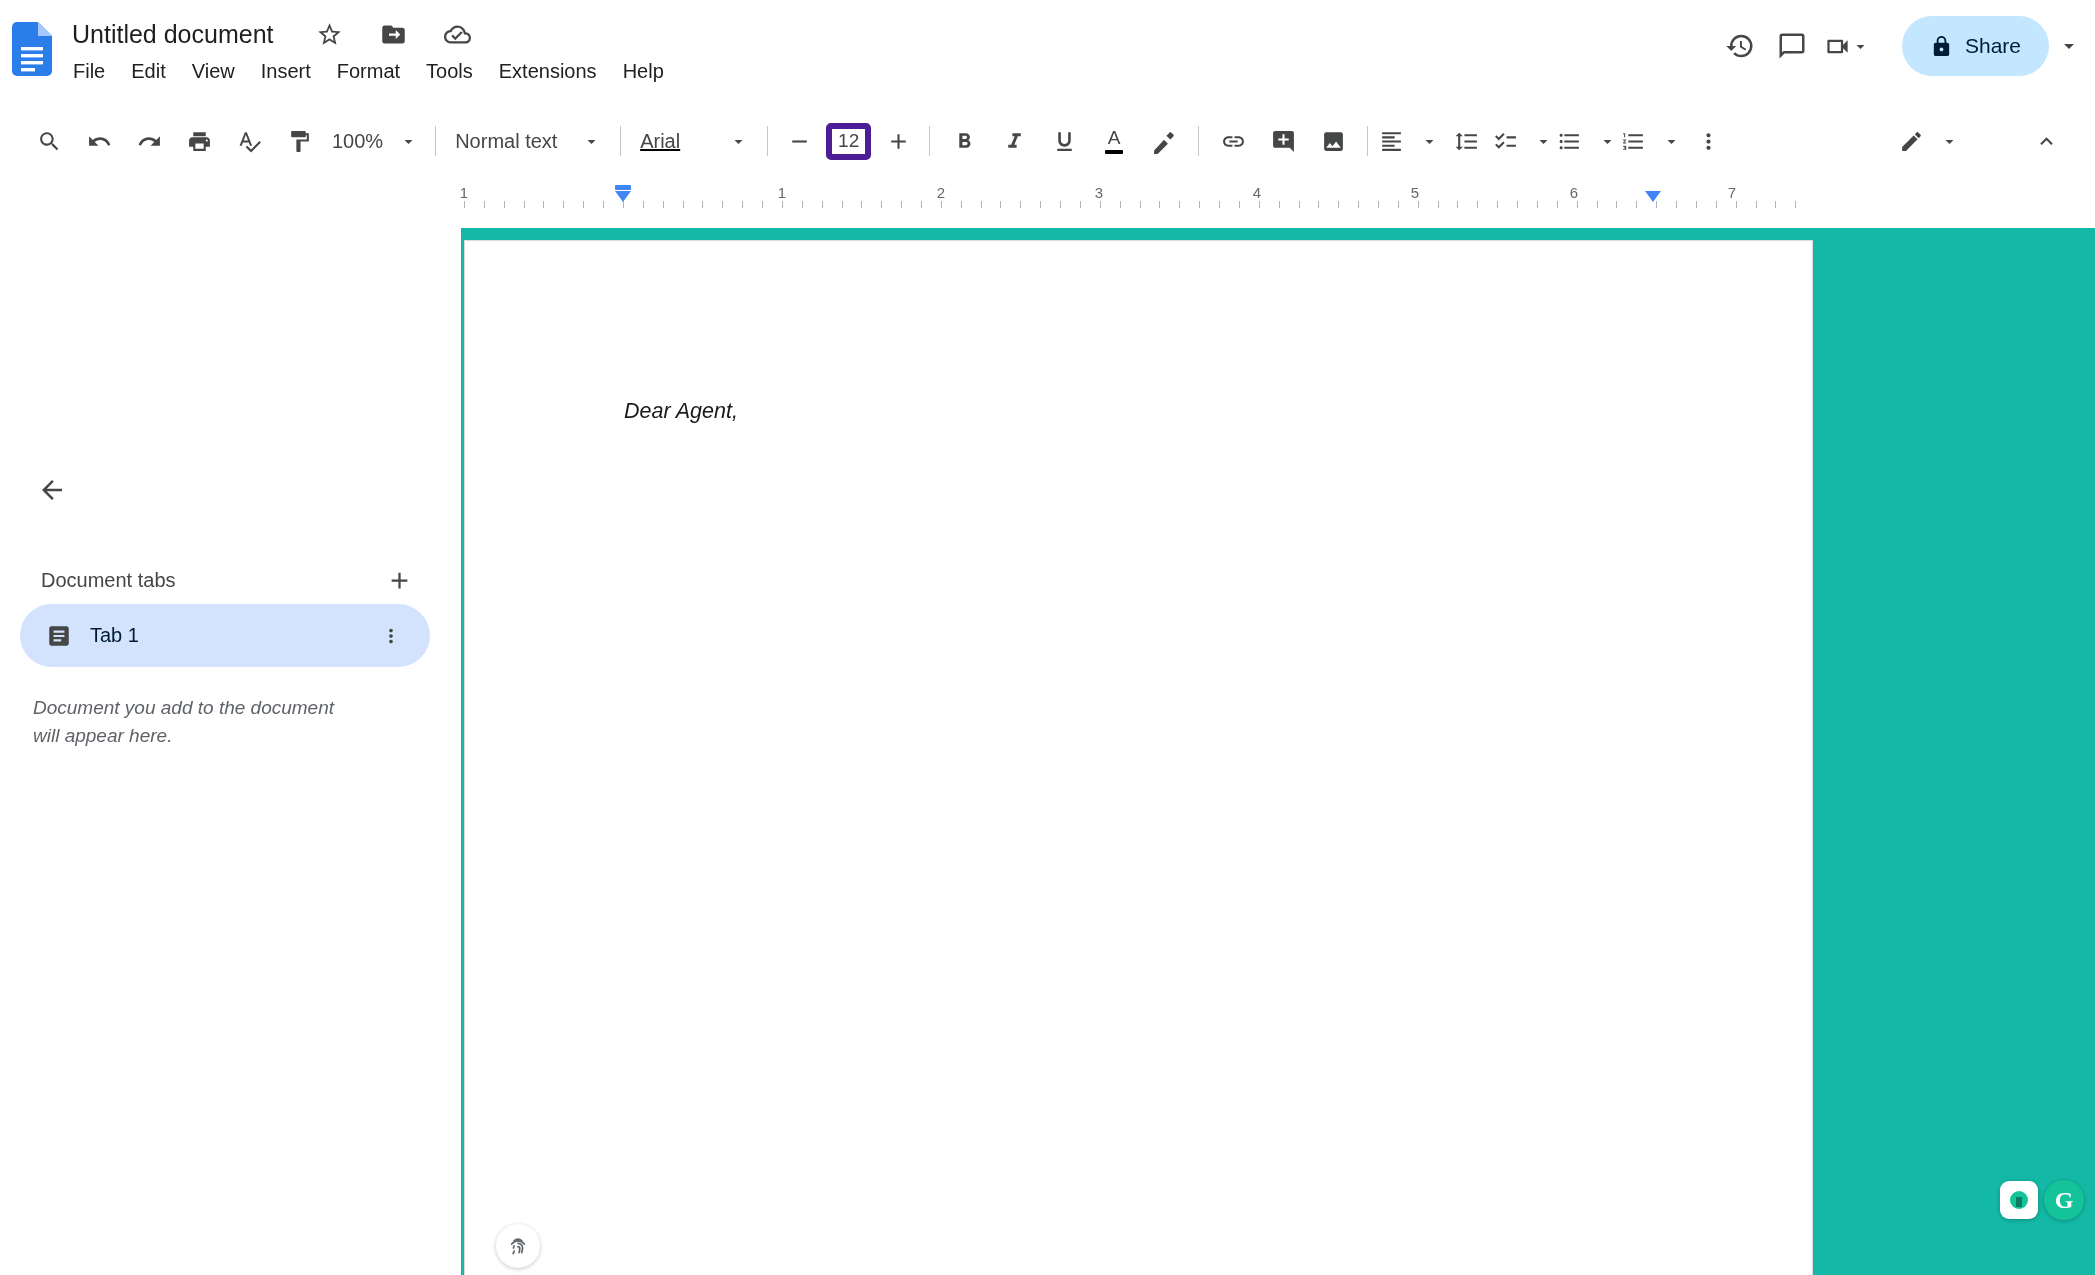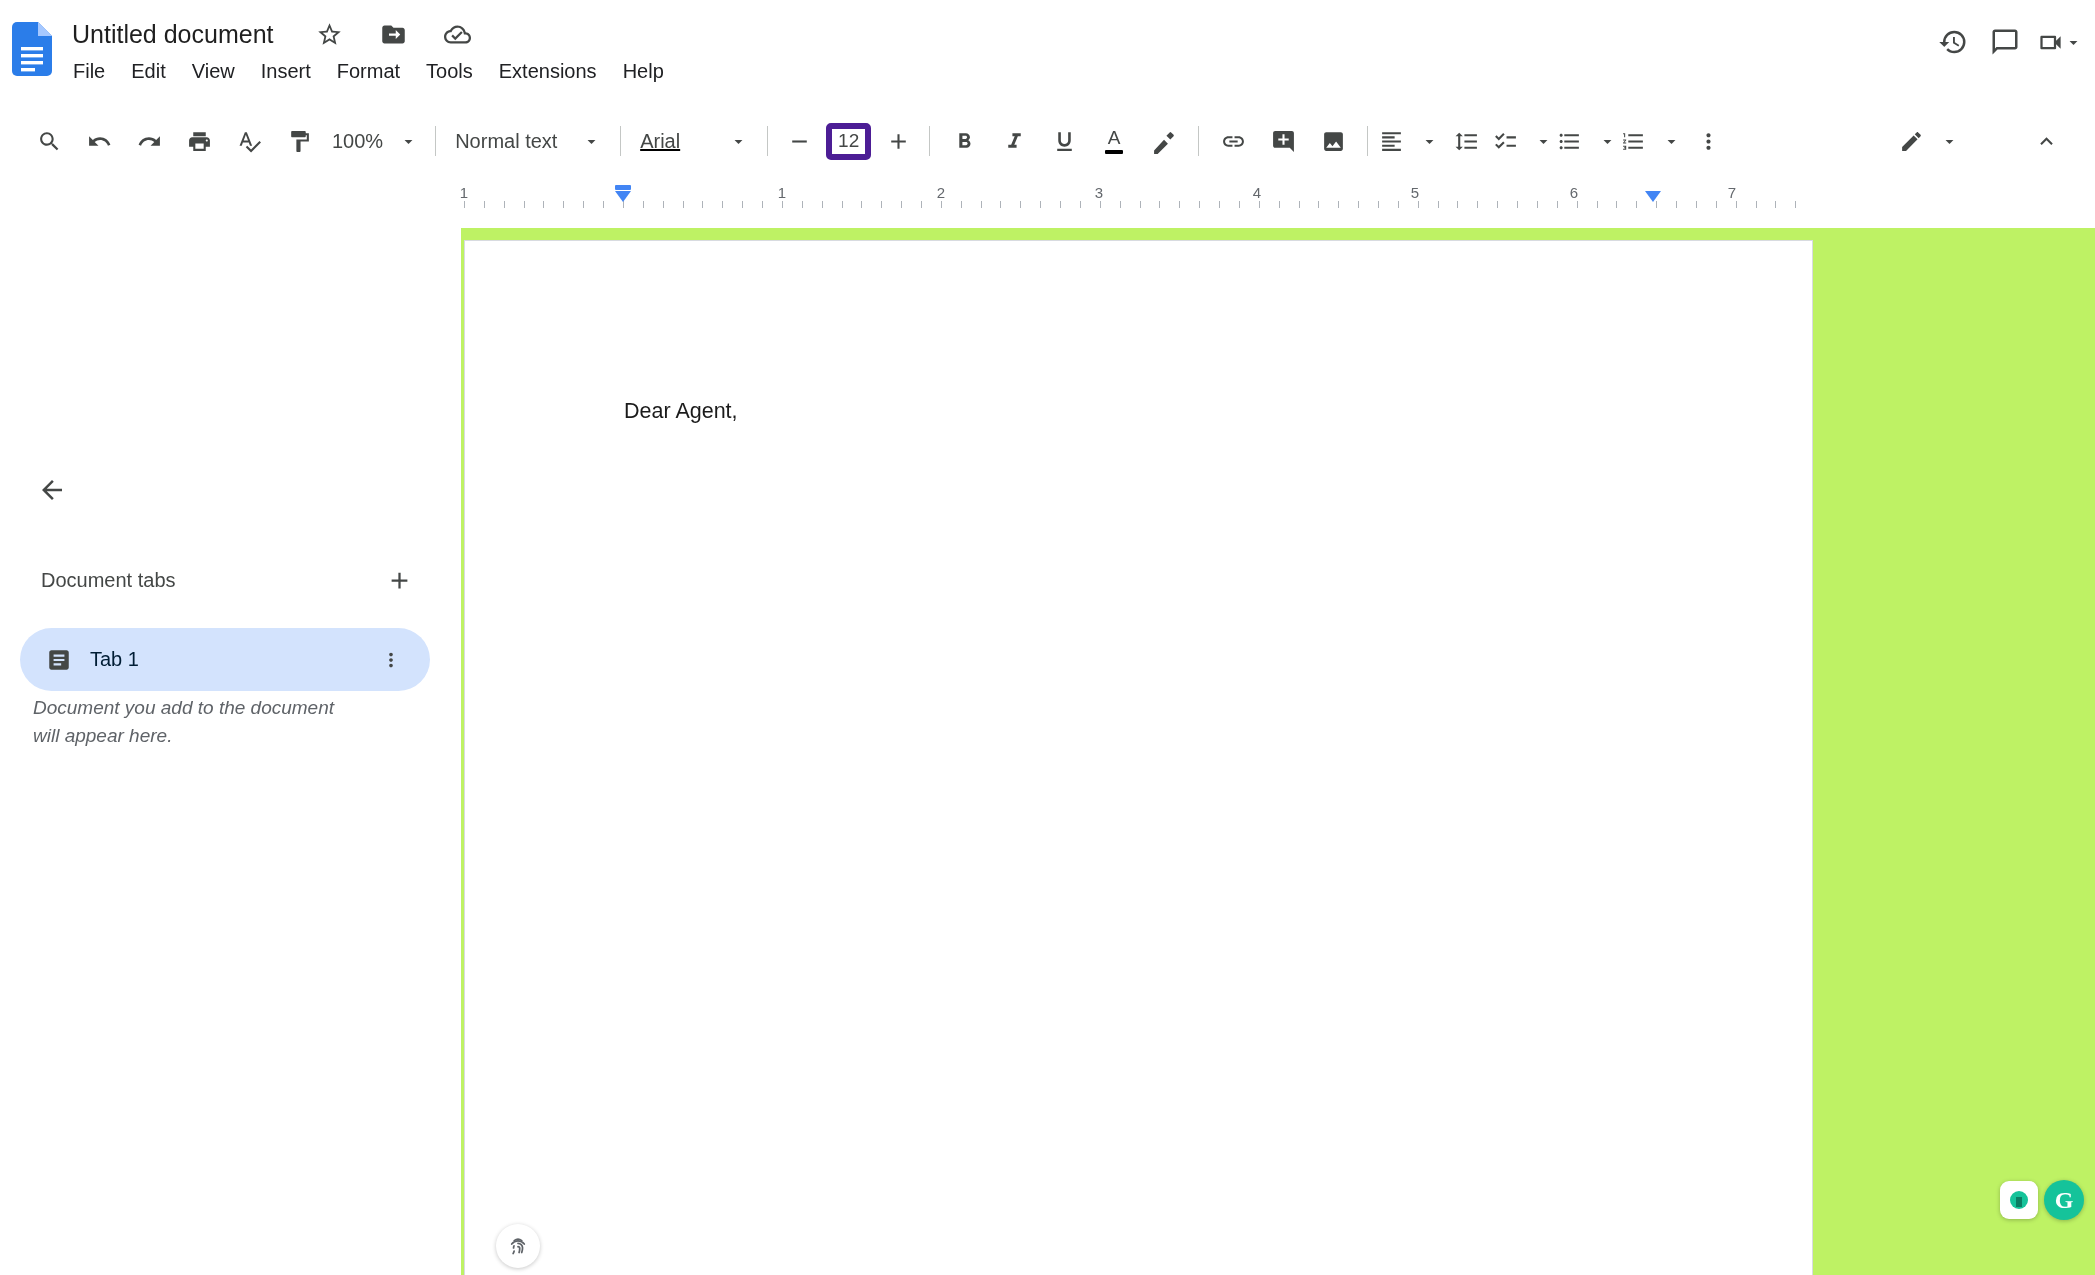--- a/index.html
+++ b/index.html
@@ -68,31 +68,31 @@
   
   .sidebar { position:absolute; left:0; top:228px; width:461px; height:1047px; background:#fff; }
   .back-btn { position:absolute; left:26px; top:236px; border:none; background:none; width:52px; height:52px;
               display:flex; align-items:center; justify-content:center; border-radius:50%; cursor:pointer; }
   .back-btn .hic { width:30px; height:30px; }
   .tabs-header { position:absolute; left:41px; top:330px; width:380px; display:flex; align-items:center;
                  justify-content:space-between; }
   .tabs-title { font-size:20px; color:#444746; }
   .add-tab-btn { border:none; background:none; width:44px; height:44px; display:flex; align-items:center;
                  justify-content:center; border-radius:50%; cursor:pointer; }
-  .tab-item { position:absolute; left:20px; top:400px; width:410px; height:63px; background:#d3e3fd;
+  .tab-item { position:absolute; left:20px; top:376px; width:410px; height:63px; background:#d3e3fd;
               border-radius:32px; display:flex; align-items:center; padding:0 18px 0 26px; cursor:pointer; }
   .tab-item .ic { width:26px; height:26px; }
   .tab-label { font-size:20px; font-weight:500; color:#001d35; margin-left:18px; flex:1; }
   .tab-more-btn { border:none; background:none; width:42px; height:42px; display:flex; align-items:center;
                   justify-content:center; border-radius:50%; cursor:pointer; }
   .sidebar-hint { position:absolute; left:33px; top:466px; width:350px; font-style:italic; font-size:19px;
                   color:#5f6368; line-height:1.45; }
 
   
-  .canvas { position:absolute; left:461px; top:228px; width:1634px; height:1047px; background:#bef264; }
+  .canvas { position:absolute; left:461px; top:228px; width:1634px; height:1047px; background:#14b8a6;font-style:italic; }
   .page { position:absolute; left:3px; top:12px; width:1349px; height:1060px; background:#fff;
           border:1px solid #d8dbe0; cursor:text; }
   .doc-text { position:absolute; left:159px; top:158px; font-size:21.5px; color:#1b1b1b;
               font-family:"Liberation Sans", sans-serif; }
   .fingerprint-btn { position:absolute; left:496px; top:1224px; width:44px; height:44px; border-radius:50%;
        background:#fff; border:none; box-shadow:0 1px 4px rgba(0,0,0,0.22); display:flex; align-items:center;
        justify-content:center; cursor:pointer; }
   .fingerprint-btn svg { width:26px; height:26px; stroke:#5f6368; fill:none; stroke-width:1.6;
        stroke-linecap:round; }
 
@@ -168,20 +168,33 @@
           </svg>
       </button>
       <button class="cam-group">
         <svg class="hic" viewBox="0 0 24 24">
             <path d="M17 10.5V7a1 1 0 0 0-1-1H4a1 1 0 0 0-1 1v10a1 1 0 0 0 1 1h12a1 1 0 0 0 1-1v-3.5l4 4v-11l-4 4zM15 16H5V8h10v8z"></path>
           </svg>
         <svg class="caret" viewBox="0 0 24 24">
             <path d="M7 10l5 5 5-5z"></path>
           </svg>
       </button>
+      <div class="share-group">
+        <button class="share-pill">
+          <svg class="hic" style="width:23px;height:23px;fill:#001d35" viewBox="0 0 24 24">
+              <path d="M18 8h-1V6c0-2.76-2.24-5-5-5S7 3.24 7 6v2H6c-1.1 0-2 .9-2 2v10c0 1.1.9 2 2 2h12c1.1 0 2-.9 2-2V10c0-1.1-.9-2-2-2zm-6 9c-1.1 0-2-.9-2-2s.9-2 2-2 2 .9 2 2-.9 2-2 2zm3.1-9H8.9V6c0-1.71 1.39-3.1 3.1-3.1 1.71 0 3.1 1.39 3.1 3.1v2z"></path>
+            </svg>
+          <span class="share-label">Share</span>
+        </button>
+        <button class="hrbtn" style="width:40px">
+          <svg class="caret" style="width:24px;height:24px" viewBox="0 0 24 24">
+              <path d="M7 10l5 5 5-5z"></path>
+            </svg>
+        </button>
+      </div>
     </div>
   </div>
 
   <div class="toolbar">
     <button class="tbtn">
       <svg class="ic" viewBox="0 0 24 24">
           <path d="M15.5 14h-.79l-.28-.27C15.41 12.59 16 11.11 16 9.5 16 5.91 13.09 3 9.5 3S3 5.91 3 9.5 5.91 16 9.5 16c1.61 0 3.09-.59 4.23-1.57l.27.28v.79l5 4.99L20.49 19l-4.99-5zm-6 0C7.01 14 5 11.99 5 9.5S7.01 5 9.5 5 14 7.01 14 9.5 11.99 14 9.5 14z"></path>
         </svg>
     </button>
     <button class="tbtn">

